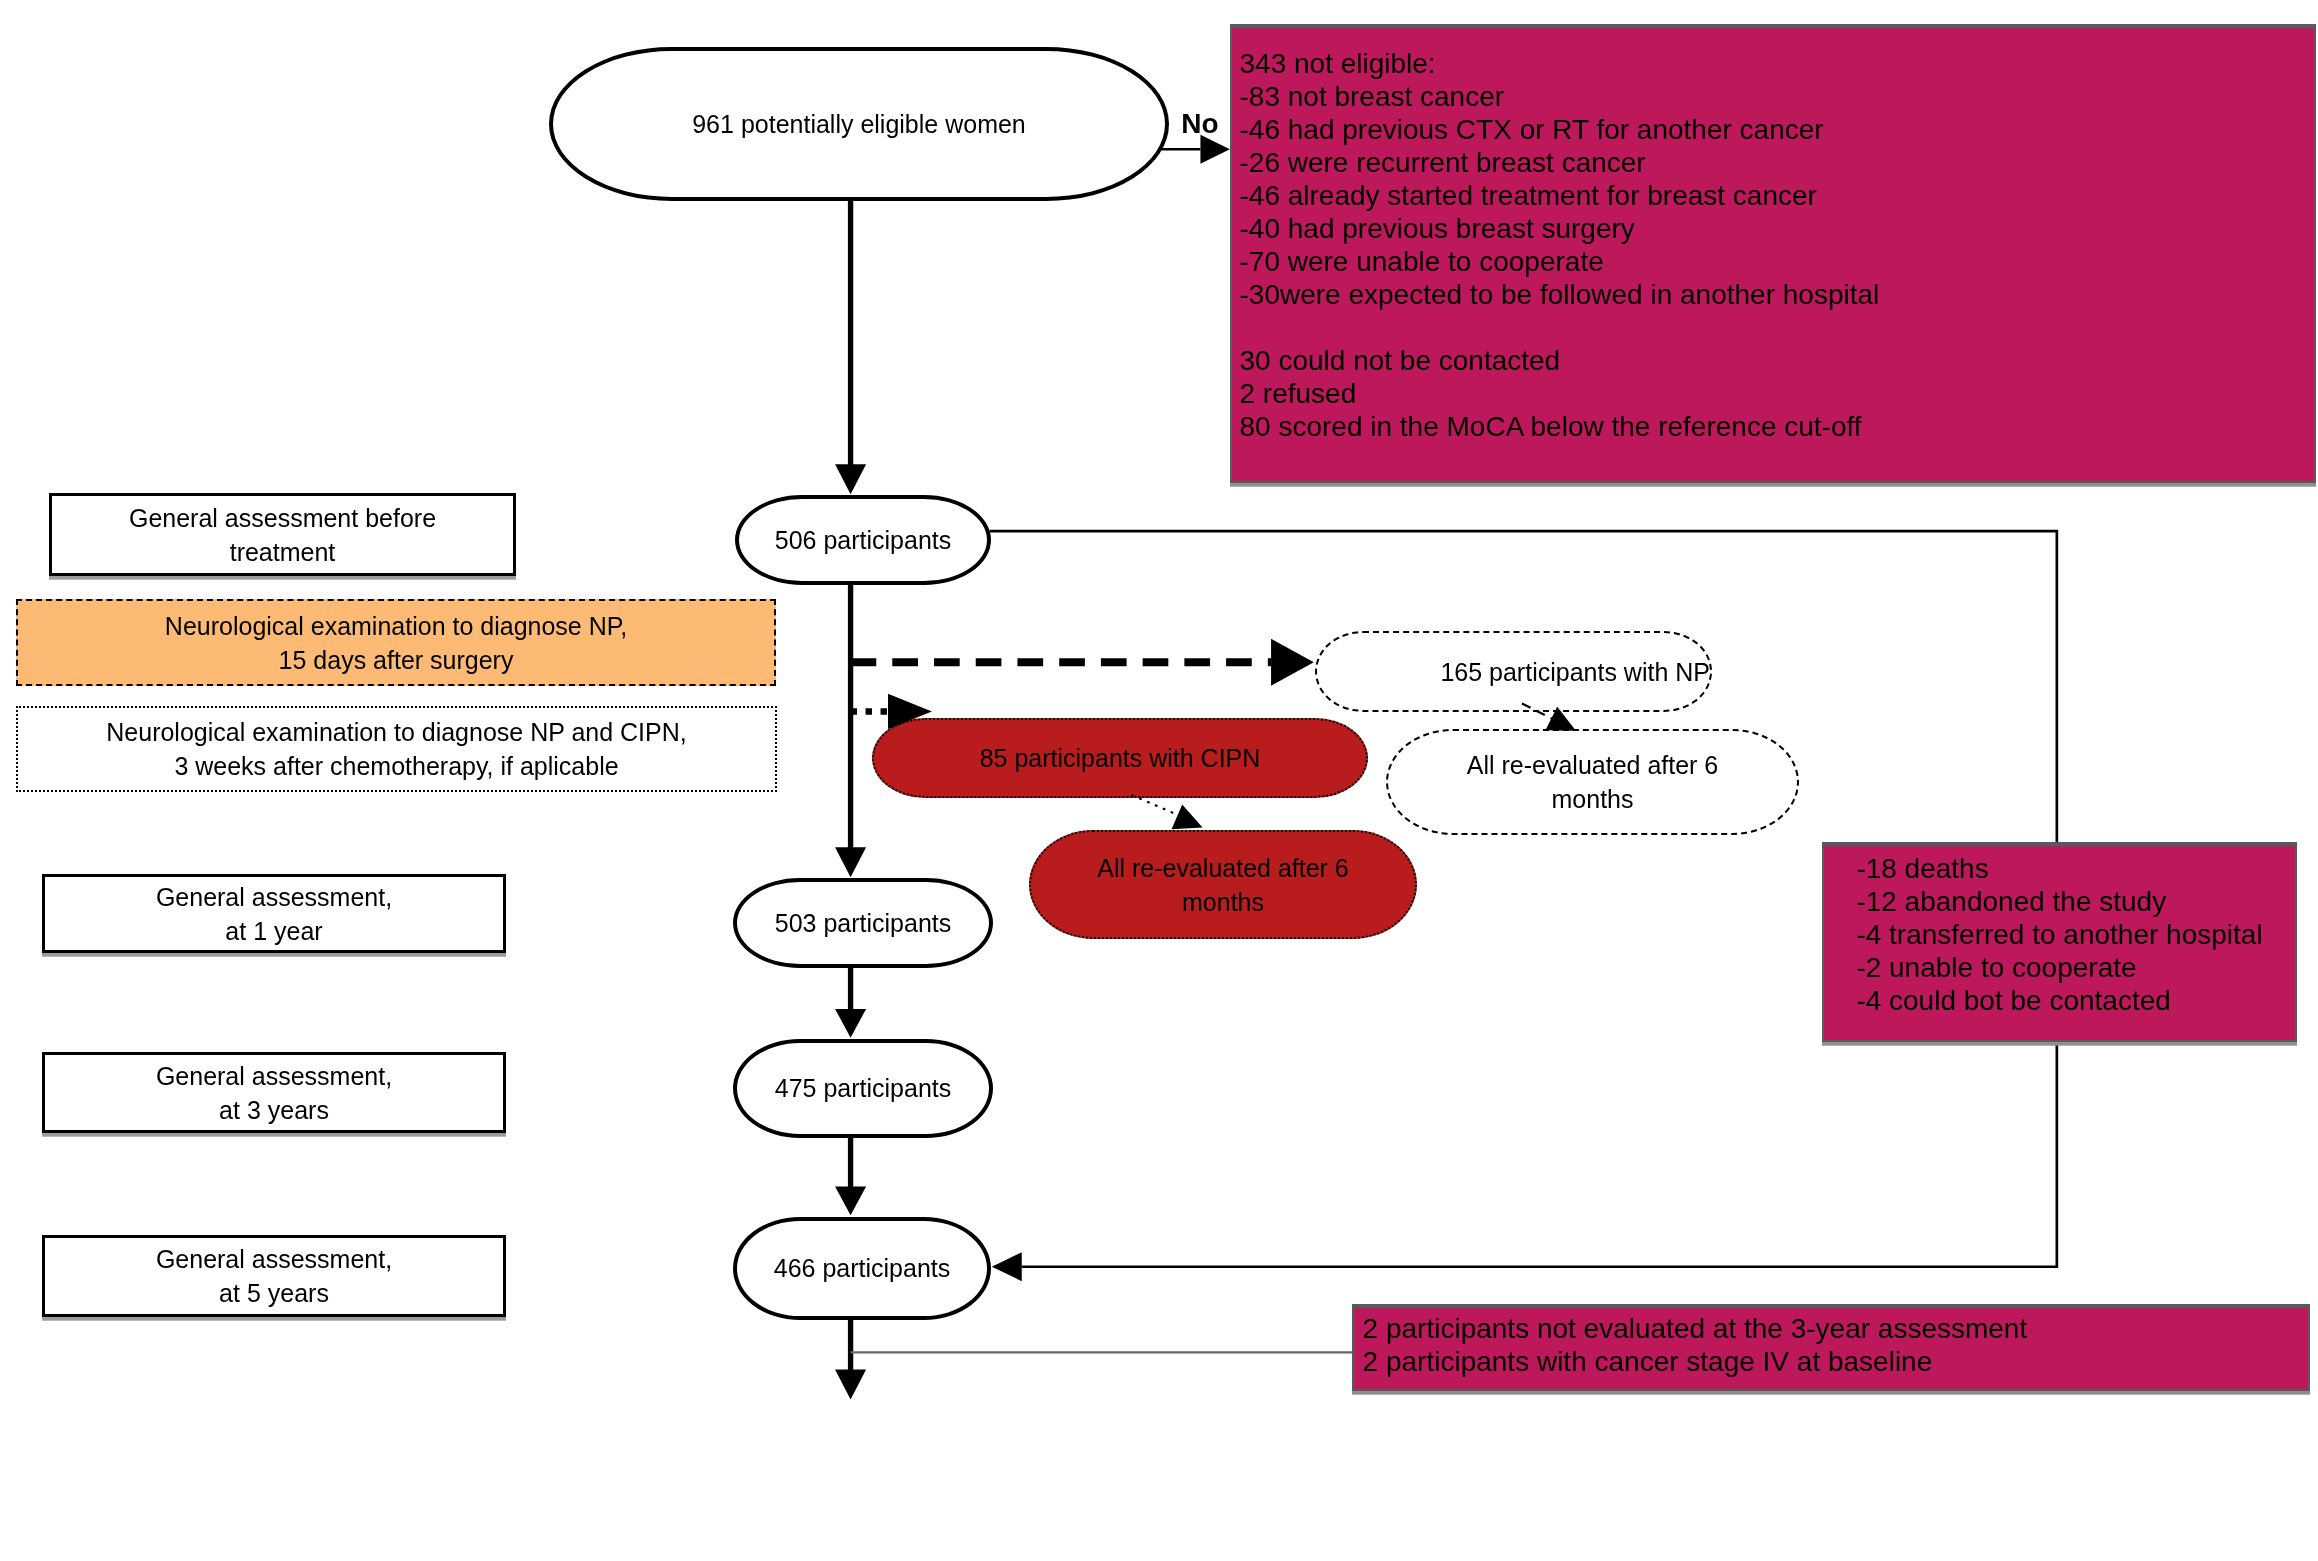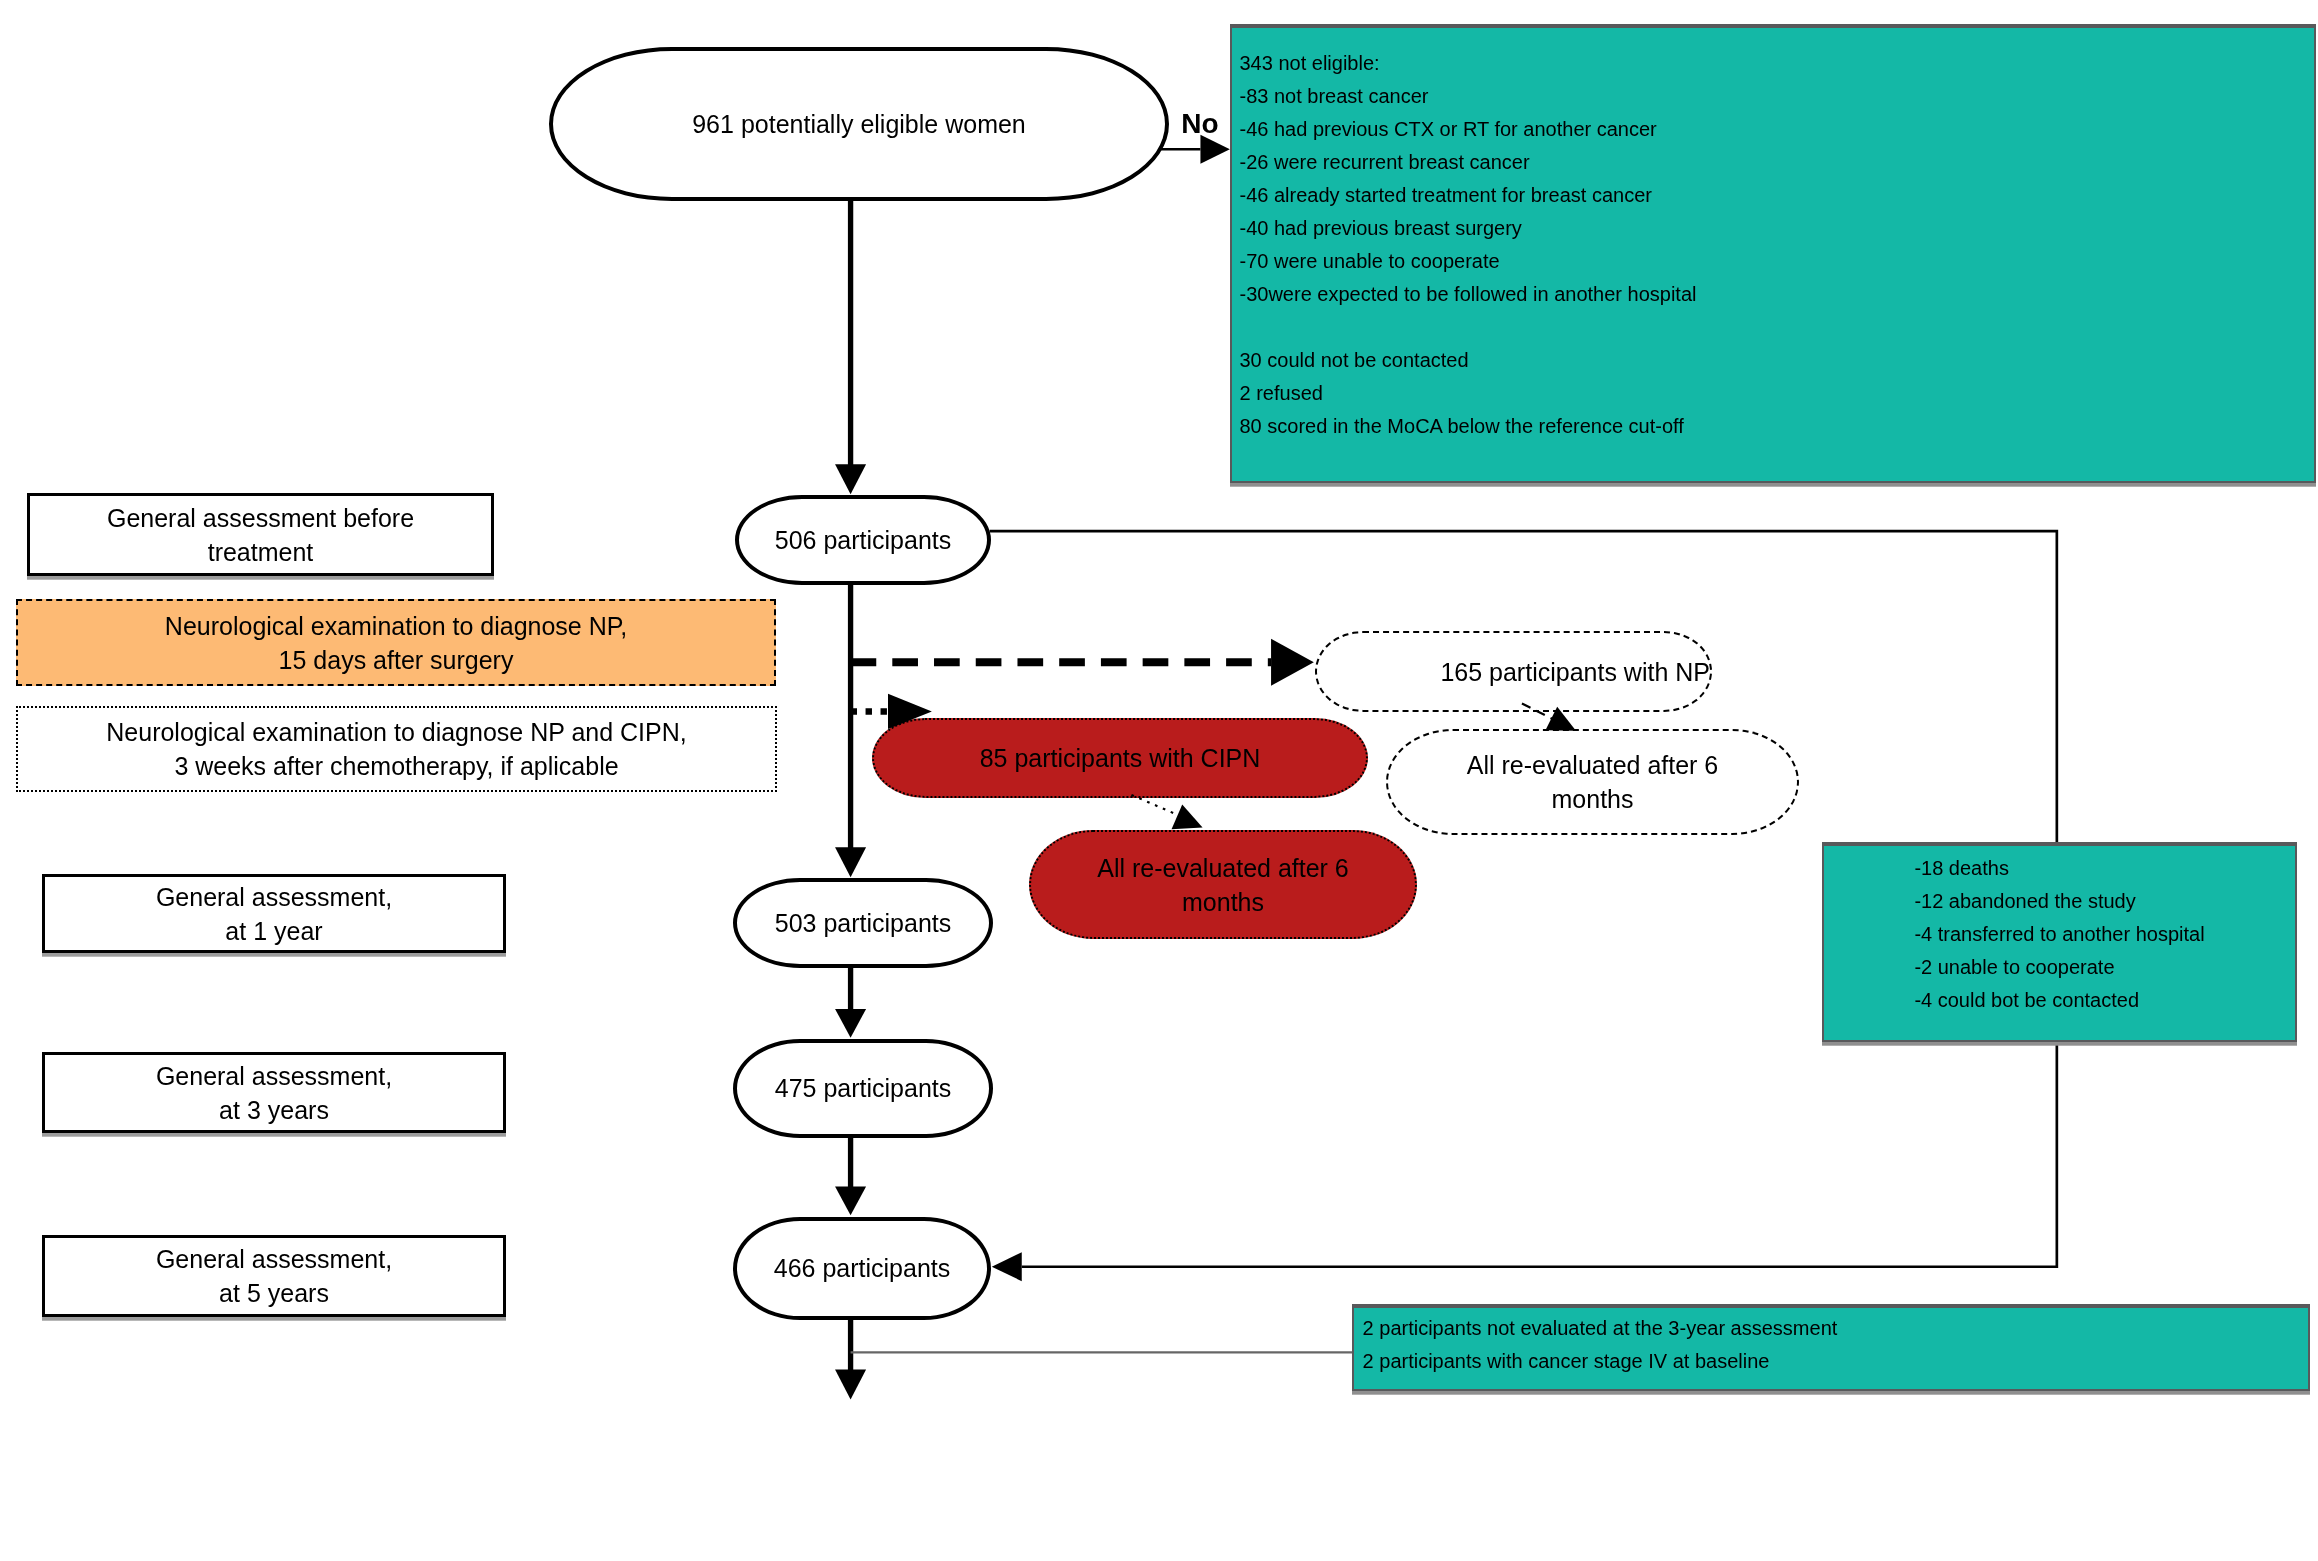--- a/index.html
+++ b/index.html
@@ -14,30 +14,30 @@
   .oval{background:#fff;border:4.8px solid #000;font-size:25px;line-height:33px;}
   
   .oval-dash{background:#fff;border:2.7px dashed #000;font-size:25px;line-height:34px;}
   .oval-dot{background:#b91c1c;border:2.7px dotted #000;font-size:25px;line-height:34px;}
   
   .whitebox{background:#fff;border:3.2px solid #000;box-shadow:0 3.7px 0 #9b9b9b;
             font-size:25px;line-height:34px;}
   .dashbox{background:#fdba74;border:2.7px dashed #000;font-size:25px;line-height:34px;}
   .dotbox{background:#fff;border:2.7px dotted #000;font-size:25px;line-height:34px;}
   
-  .graybox{background:#14b8a6;border:2.1px solid #58595b;border-top-width:4.8px;
-           box-shadow:0 3.7px 0 #8f8f8f;font-size:20px;line-height:33px;}
+  .graybox{background:#be185d;border:2.1px solid #58595b;border-top-width:4.8px;
+           box-shadow:0 3.7px 0 #8f8f8f;font-size:28px;line-height:33px;}
   .graybox.left{align-items:flex-start;justify-content:flex-start;text-align:left;}
   .graybox.center{align-items:flex-start;justify-content:center;text-align:left;}
 
   
   #oval-961{left:549px;top:47px;width:620px;height:154px;border-radius:123px/50%;}
   #label-no{left:1160px;top:107px;width:80px;height:34px;font-weight:bold;font-size:28px;background:transparent;}
   #box-not-eligible{left:1230px;top:24px;width:1086px;height:459px;padding:19px 4.3px 0 7.5px;}
-  #box-before{left:27px;top:493px;width:467px;height:83px;}
+  #box-before{left:49px;top:493px;width:467px;height:83px;}
   #oval-506{left:735px;top:495px;width:256px;height:90px;border-radius:67px/50%;}
   #box-neuro-np{left:16px;top:599px;width:760px;height:87px;}
   #box-neuro-cipn{left:16px;top:706px;width:761px;height:86px;}
   #oval-165{left:1315px;top:631px;width:397px;height:81px;border-radius:48px/50%;justify-content:flex-end;}
   #oval-85{left:872px;top:718px;width:496px;height:80px;border-radius:53px/50%;}
   #oval-reeval-np{left:1386px;top:729px;width:413px;height:106px;border-radius:67px/50%;}
   #oval-reeval-cipn{left:1029px;top:830px;width:388px;height:109px;border-radius:64px/50%;}
   #box-withdrawals{left:1822px;top:842px;width:475px;height:200px;padding-top:5.9px;}
   #box-1y{left:42px;top:874px;width:464px;height:79px;}
   #oval-503{left:733px;top:878px;width:260px;height:90px;border-radius:67px/50%;}

